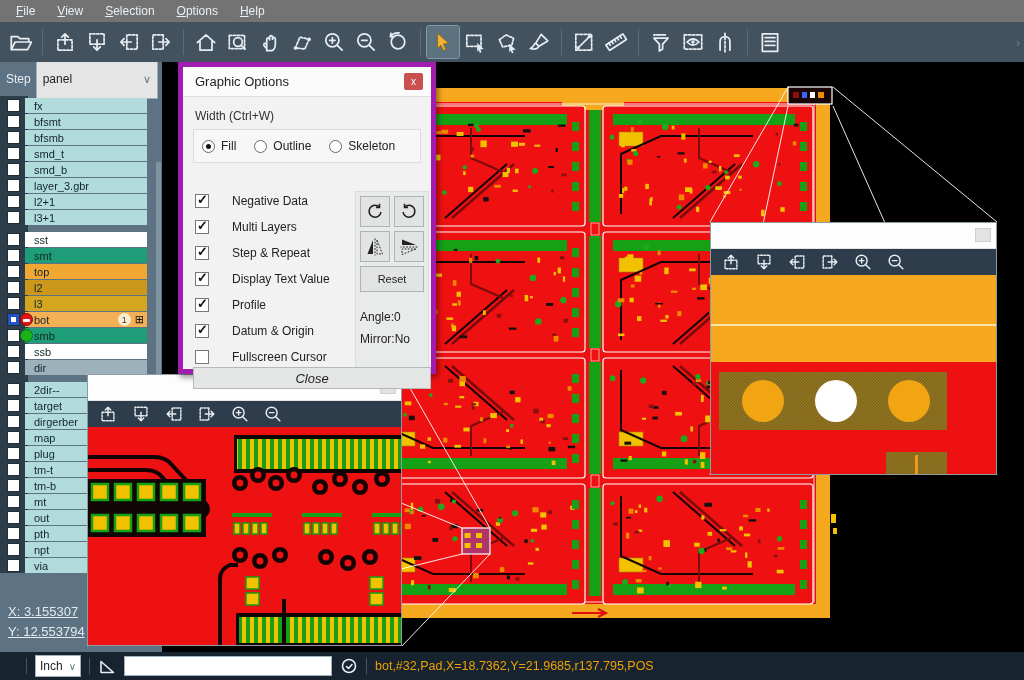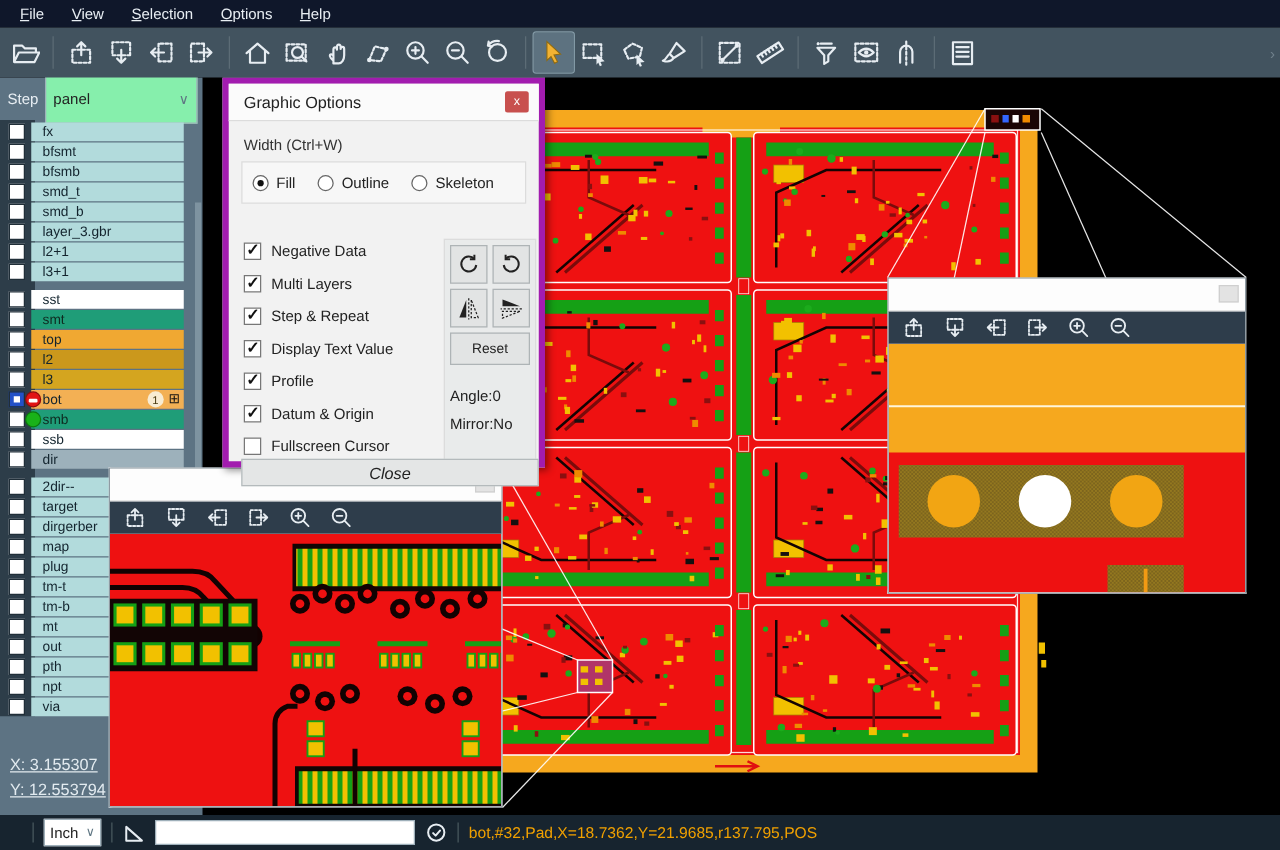--- a/index.html
+++ b/index.html
@@ -1,39 +1,39 @@
 <!DOCTYPE html>
 <html><head>
 <meta charset="utf-8">
 <style>
   * { margin:0; padding:0; box-sizing:border-box; }
   html,body { width:1024px; height:680px; overflow:hidden; }
   body { font-family:"Liberation Sans", sans-serif; background:#000; position:relative; }
   .app { position:absolute; inset:0; background:#000; }
 
   
-  .menubar { position:absolute; left:0; top:0; width:1024px; height:22px; background:#0f172a; display:flex; align-items:center; gap:2px; padding-left:6px; z-index:30; }
+  .menubar { position:absolute; left:0; top:0; width:1024px; height:22px; background:#737373; display:flex; align-items:center; gap:2px; padding-left:6px; z-index:30; }
   .menu-item { color:#e8eef3; font-size:12px; padding:2px 10px; display:inline-block; cursor:default; }
   .menu-item::first-letter { text-decoration:underline; }
 
   
   .toolbar { position:absolute; left:0; top:22px; width:1024px; height:40px; background:#42535f; display:flex; align-items:center; padding-left:4px; z-index:30; }
   .tbtn { width:32px; height:32px; display:flex; align-items:center; justify-content:center; border-radius:2px; }
   .tbtn svg { width:24px; height:24px; }
   .tbtn.active { background:#5d7280; outline:1px solid #8299a5; }
   .tsep { width:1px; height:26px; background:#5c6c76; margin:0 6px; }
   .overflow-chevron { position:absolute; right:4px; top:14px; color:#6f8violet190; color:#70818c; font-size:12px; }
 
   .icon-stroke { fill:none; stroke:#e7edf2; stroke-width:1.6; stroke-linecap:round; stroke-linejoin:round; }
 
   
   .sidebar { position:absolute; left:0; top:62px; width:162px; height:590px; background:#5d7383; z-index:10; }
   .steprow { height:34px; display:flex; align-items:center; padding:0 4px 0 6px; gap:5px; }
   .steprow .lbl { color:#e8eef3; font-size:12px; }
-  .stepsel { flex:1; height:40px; background:#86efac; border:1px solid #9fb0ba; display:flex; align-items:center; justify-content:space-between; padding:0 6px; font-size:12px; color:#222; }
+  .stepsel { flex:1; height:40px; background:#e5e5e5; border:1px solid #9fb0ba; display:flex; align-items:center; justify-content:space-between; padding:0 6px; font-size:12px; color:#222; }
   .stepsel .chev { color:#5f7683; font-size:11px; }
   .layers { position:relative; padding-top:2px; }
   .layers::before { content:""; position:absolute; left:0; top:0; bottom:0; width:28px; background:#2d3d49; }
   .lrow { position:relative; height:15px; margin-bottom:1px; display:flex; align-items:center; }
   .lgap { height:6px; }
   .cbx { position:relative; z-index:2; width:13px; height:13px; background:#fff; border:1px solid #202e38; margin-left:7px; flex:0 0 13px; }
   .cbx.sel { background:#2351c8; display:flex; align-items:center; justify-content:center; }
   .cbx.sel::after { content:""; width:5px; height:5px; background:#fff; display:block; }
   .marker { position:absolute; left:20px; top:1px; width:13px; height:13px; border-radius:50%; z-index:3; }
   .marker.red { background:#e11414; border:1px solid #8d0d0d; }
@@ -73,21 +73,21 @@
   .dtitle { height:30px; background:#fbfbfb; border-bottom:1px solid #dcdcdc; display:flex; align-items:center; padding:0 8px 0 12px; }
   .dtitle .txt { font-size:13px; color:#222; }
   .dclose { margin-left:auto; width:19px; height:17px; background:#c8504e; color:#fff; font-size:10px; display:flex; align-items:center; justify-content:center; border-radius:2px; }
   .dbody { position:relative; padding:10px 10px 0 10px; }
   .dlabel { margin:2px 0 6px 2px; color:#333; }
   .groupbox { border:1px solid #dcdcdc; background:#f7f7f7; height:34px; display:flex; align-items:center; padding:0 8px; gap:18px; }
   .radio { display:flex; align-items:center; gap:6px; }
   .rdot { width:13px; height:13px; border-radius:50%; background:#fff; border:1px solid #666; position:relative; flex:0 0 13px; }
   .rdot.sel::after { content:""; position:absolute; left:3px; top:3px; width:5px; height:5px; border-radius:50%; background:#111; }
   .dchecks { position:absolute; left:12px; top:96px; display:flex; flex-direction:column; gap:11px; }
-  .dcheck { display:flex; align-items:center; gap:8px; height:15px; }
+  .dcheck { display:flex; align-items:center; gap:23px; height:15px; }
   .dchk { width:14px; height:14px; background:#fff; border:1px solid #777; position:relative; flex:0 0 14px; }
   .dchk.on::after { content:"\2713"; position:absolute; left:1px; top:-3px; font-size:13px; font-weight:bold; color:#111; }
   .dpanel { position:absolute; left:172px; top:94px; width:74px; height:178px; background:#e9ebeb; border:1px solid #dcdcdc; padding:4px; }
   .dpanel .brow { display:flex; gap:4px; margin-bottom:4px; }
   .sqbtn { width:31px; height:31px; background:#e2e4e4; border:1px solid #aeb4b6; display:flex; align-items:center; justify-content:center; }
   .sqbtn svg { width:22px; height:22px; }
   .resetbtn { width:64px; height:26px; background:#e2e4e4; border:1px solid #aeb4b6; display:flex; align-items:center; justify-content:center; font-size:11px; color:#222; margin-top:4px; }
   .angletxt { margin-top:14px; line-height:22px; color:#222; }
   .dclosebtn { position:absolute; left:10px; top:270px; width:238px; height:22px; background:#e4e6e6; border:1px solid #b4babc; display:flex; align-items:center; justify-content:center; font-size:13px; color:#222;font-style:italic; }
 

